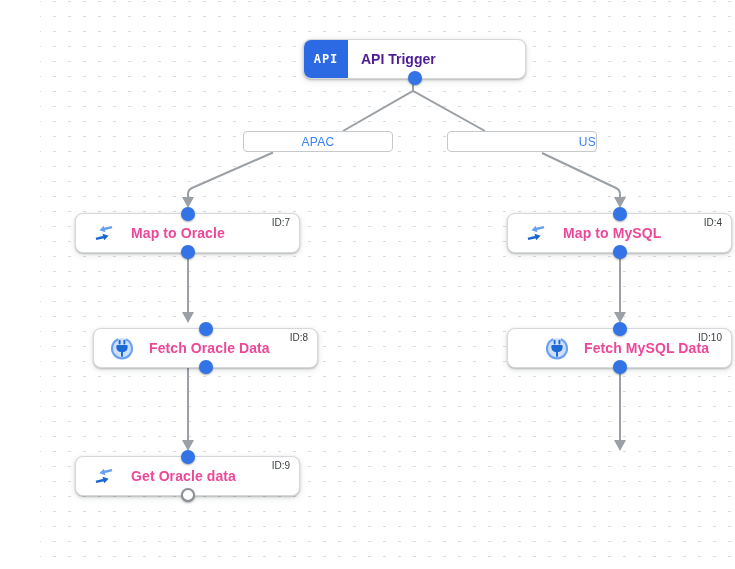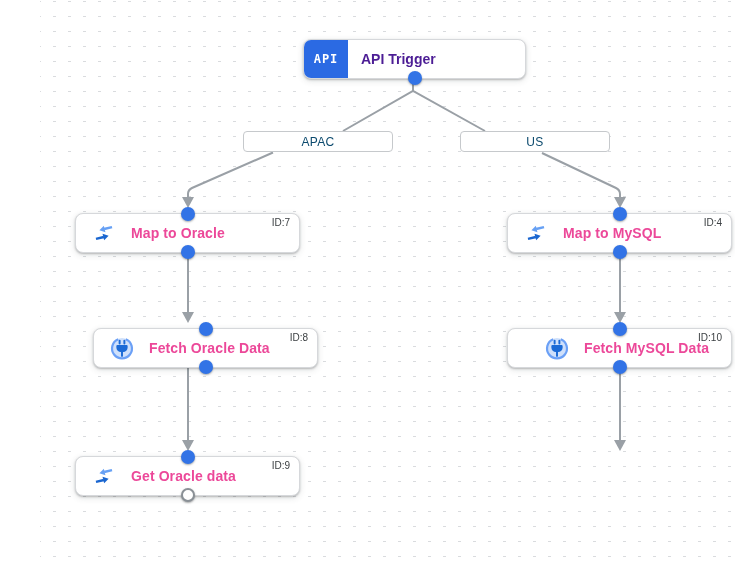--- a/index.html
+++ b/index.html
@@ -42,21 +42,21 @@
     width:44px;height:100%;border-radius:7px 0 0 7px;background:#2b6ae3;
     color:#fff;display:flex;align-items:center;justify-content:center;
     font-family:"DejaVu Sans Mono",monospace;font-size:12px;font-weight:bold;letter-spacing:1px;
   }
   .trigger .title{font-size:14px;font-weight:bold;color:#4c1d95;margin-left:13px;}
 
   .edge-label{
     position:absolute;width:150px;height:21px;box-sizing:border-box;
     background:#fff;border:1px solid #c6c9cc;border-radius:4px;
     display:flex;align-items:center;justify-content:center;
-    font-size:12px;color:#0c4a6e;letter-spacing:.3px;
+    font-size:12px;color:#3b82f6;letter-spacing:.3px;
   }
 </style>
 </head>
 <body>
 
 <div id="canvas">
 
   <svg id="edges" width="735" height="569" viewBox="0 0 735 569">
     <g stroke="#9aa0a6" stroke-width="2" fill="none">
 
@@ -85,21 +85,21 @@
 
   <div class="trigger">
     <div class="trigger-badge">API</div>
     <span class="title">API Trigger</span>
     <span class="port port-bottom"></span>
   </div>
 
   <div class="edge-label" style="left:203px;top:131px;">
     <span>APAC</span>
   </div>
-  <div class="edge-label" style="left:420px;top:131px;">
+  <div class="edge-label" style="left:407px;top:131px;justify-content:flex-end;">
     <span>US</span>
   </div>
 
   <div class="node" style="left:35px;top:213px;">
     <span class="port port-top"></span>
     <span class="task-icon">
       <svg width="26" height="26" viewBox="0 0 24 24">
           <g transform="rotate(-14 12 12)">
         <path d="M3.5,15.5 H11" stroke="#1a66d0" stroke-width="2.3" fill="none"></path>
         <polygon points="10.5,12.4 10.5,18.6 15.5,15.5" fill="#1a66d0"></polygon>

